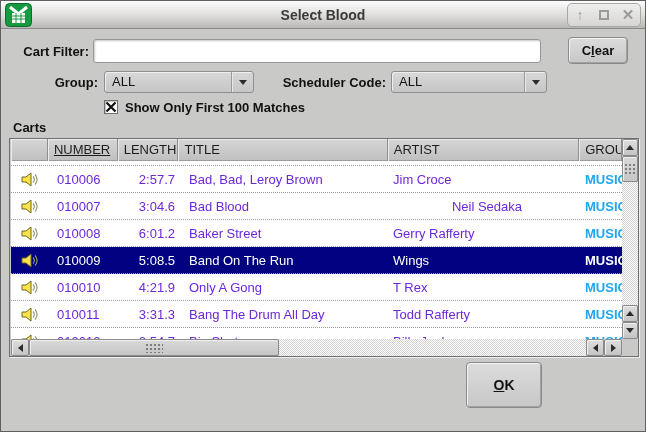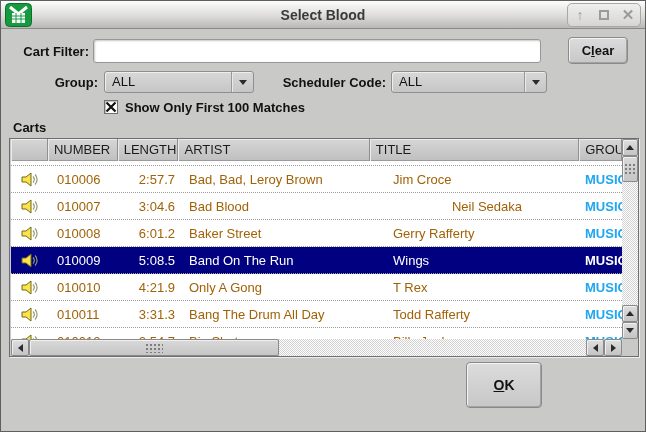--- a/index.html
+++ b/index.html
@@ -49,21 +49,21 @@
   .thead{position:absolute;left:1px;top:0;right:16px;height:22px;display:flex;overflow:hidden;}
   .th{height:22px;background:linear-gradient(#d6d6d6,#bfbfbf);border-right:1px solid #8f8f8f;
     box-shadow:inset 1px 1px 0 #ececec, inset 0 -1px 0 #9b9b9b;
     font-size:13px;color:#1c1c1c;line-height:22px;padding-left:6px;white-space:nowrap;overflow:hidden;}
   .rows-viewport{position:absolute;left:1px;top:22px;right:16px;bottom:17px;background:#fff;overflow:hidden;}
   .row{height:27px;display:flex;align-items:center;border-bottom:1px dotted #9c9c9c;background:#fff;}
   .row.clip-top{margin-top:-22px;}
   .row.selected{background:#000080;}
   .row.selected .cell{color:#fff;}
   .row.selected .c-group{color:#fff;}
-  .cell{font-size:13px;color:#a16207;white-space:nowrap;overflow:hidden;flex:none;}
+  .cell{font-size:13px;color:#6d28d9;white-space:nowrap;overflow:hidden;flex:none;}
   .c-icon{display:flex;justify-content:center;align-items:center;}
   .c-number{padding-left:9px;}
   .c-length{text-align:right;padding-right:4px;}
   .c-title{padding-left:10px;}
   .c-artist{padding-left:4px;}
   .c-group{padding-left:4px;font-weight:bold;color:#1fa7f0;}
 
   
   .dither{background-image:conic-gradient(#ffffff 25%,#d2d2d2 0 50%,#ffffff 0 75%,#d2d2d2 0);background-size:2px 2px;}
   .sb-btn{background:linear-gradient(#dedede,#c4c4c4);border:1px solid #8a8a8a;border-radius:2px;
@@ -127,24 +127,24 @@
       <path d="M1.5 1.5 L10.5 10.5 M10.5 1.5 L1.5 10.5" stroke="#111" stroke-width="2.2"></path>
     </svg>
   </div>
   <div class="lbl" style="left:124px;top:99px;">Show Only First 100 Matches</div>
 
   <div class="lbl" style="left:12px;top:119px;">Carts</div>
 
   <div class="table">
     <div class="thead" id="thead">
         <div class="th" style="width: 37px;"></div>
-        <div class="th" style="width: 70px;">NUMBER</div>
+        <div class="th" style="width: 70px; text-decoration: underline;">NUMBER</div>
         <div class="th" style="width: 61px;">LENGTH</div>
+        <div class="th" style="width: 210px;">TITLE</div>
         <div class="th" style="width: 192px;">ARTIST</div>
-        <div class="th" style="width: 210px;">TITLE</div>
         <div class="th" style="width: 43px;">GROUP</div>
       </div>
     <div class="rows-viewport" id="rows">
         <div class="row clip-top"></div>
         <div class="row">
           <div class="cell c-icon" style="width: 37px;">
             <svg width="17" height="15" viewBox="0 0 17 15">
     <polygon points="1,5 5,5 10,1 10,14 5,10 1,10" fill="#ffe24a" stroke="#6b6b1d" stroke-width="1"></polygon>
     <path d="M12 4.5 a4.5 4.5 0 0 1 0 6" fill="none" stroke="#8f9a6a" stroke-width="1.2"></path>
     <path d="M14 2.5 a7 7 0 0 1 0 10" fill="none" stroke="#8f9a6a" stroke-width="1.2"></path>

